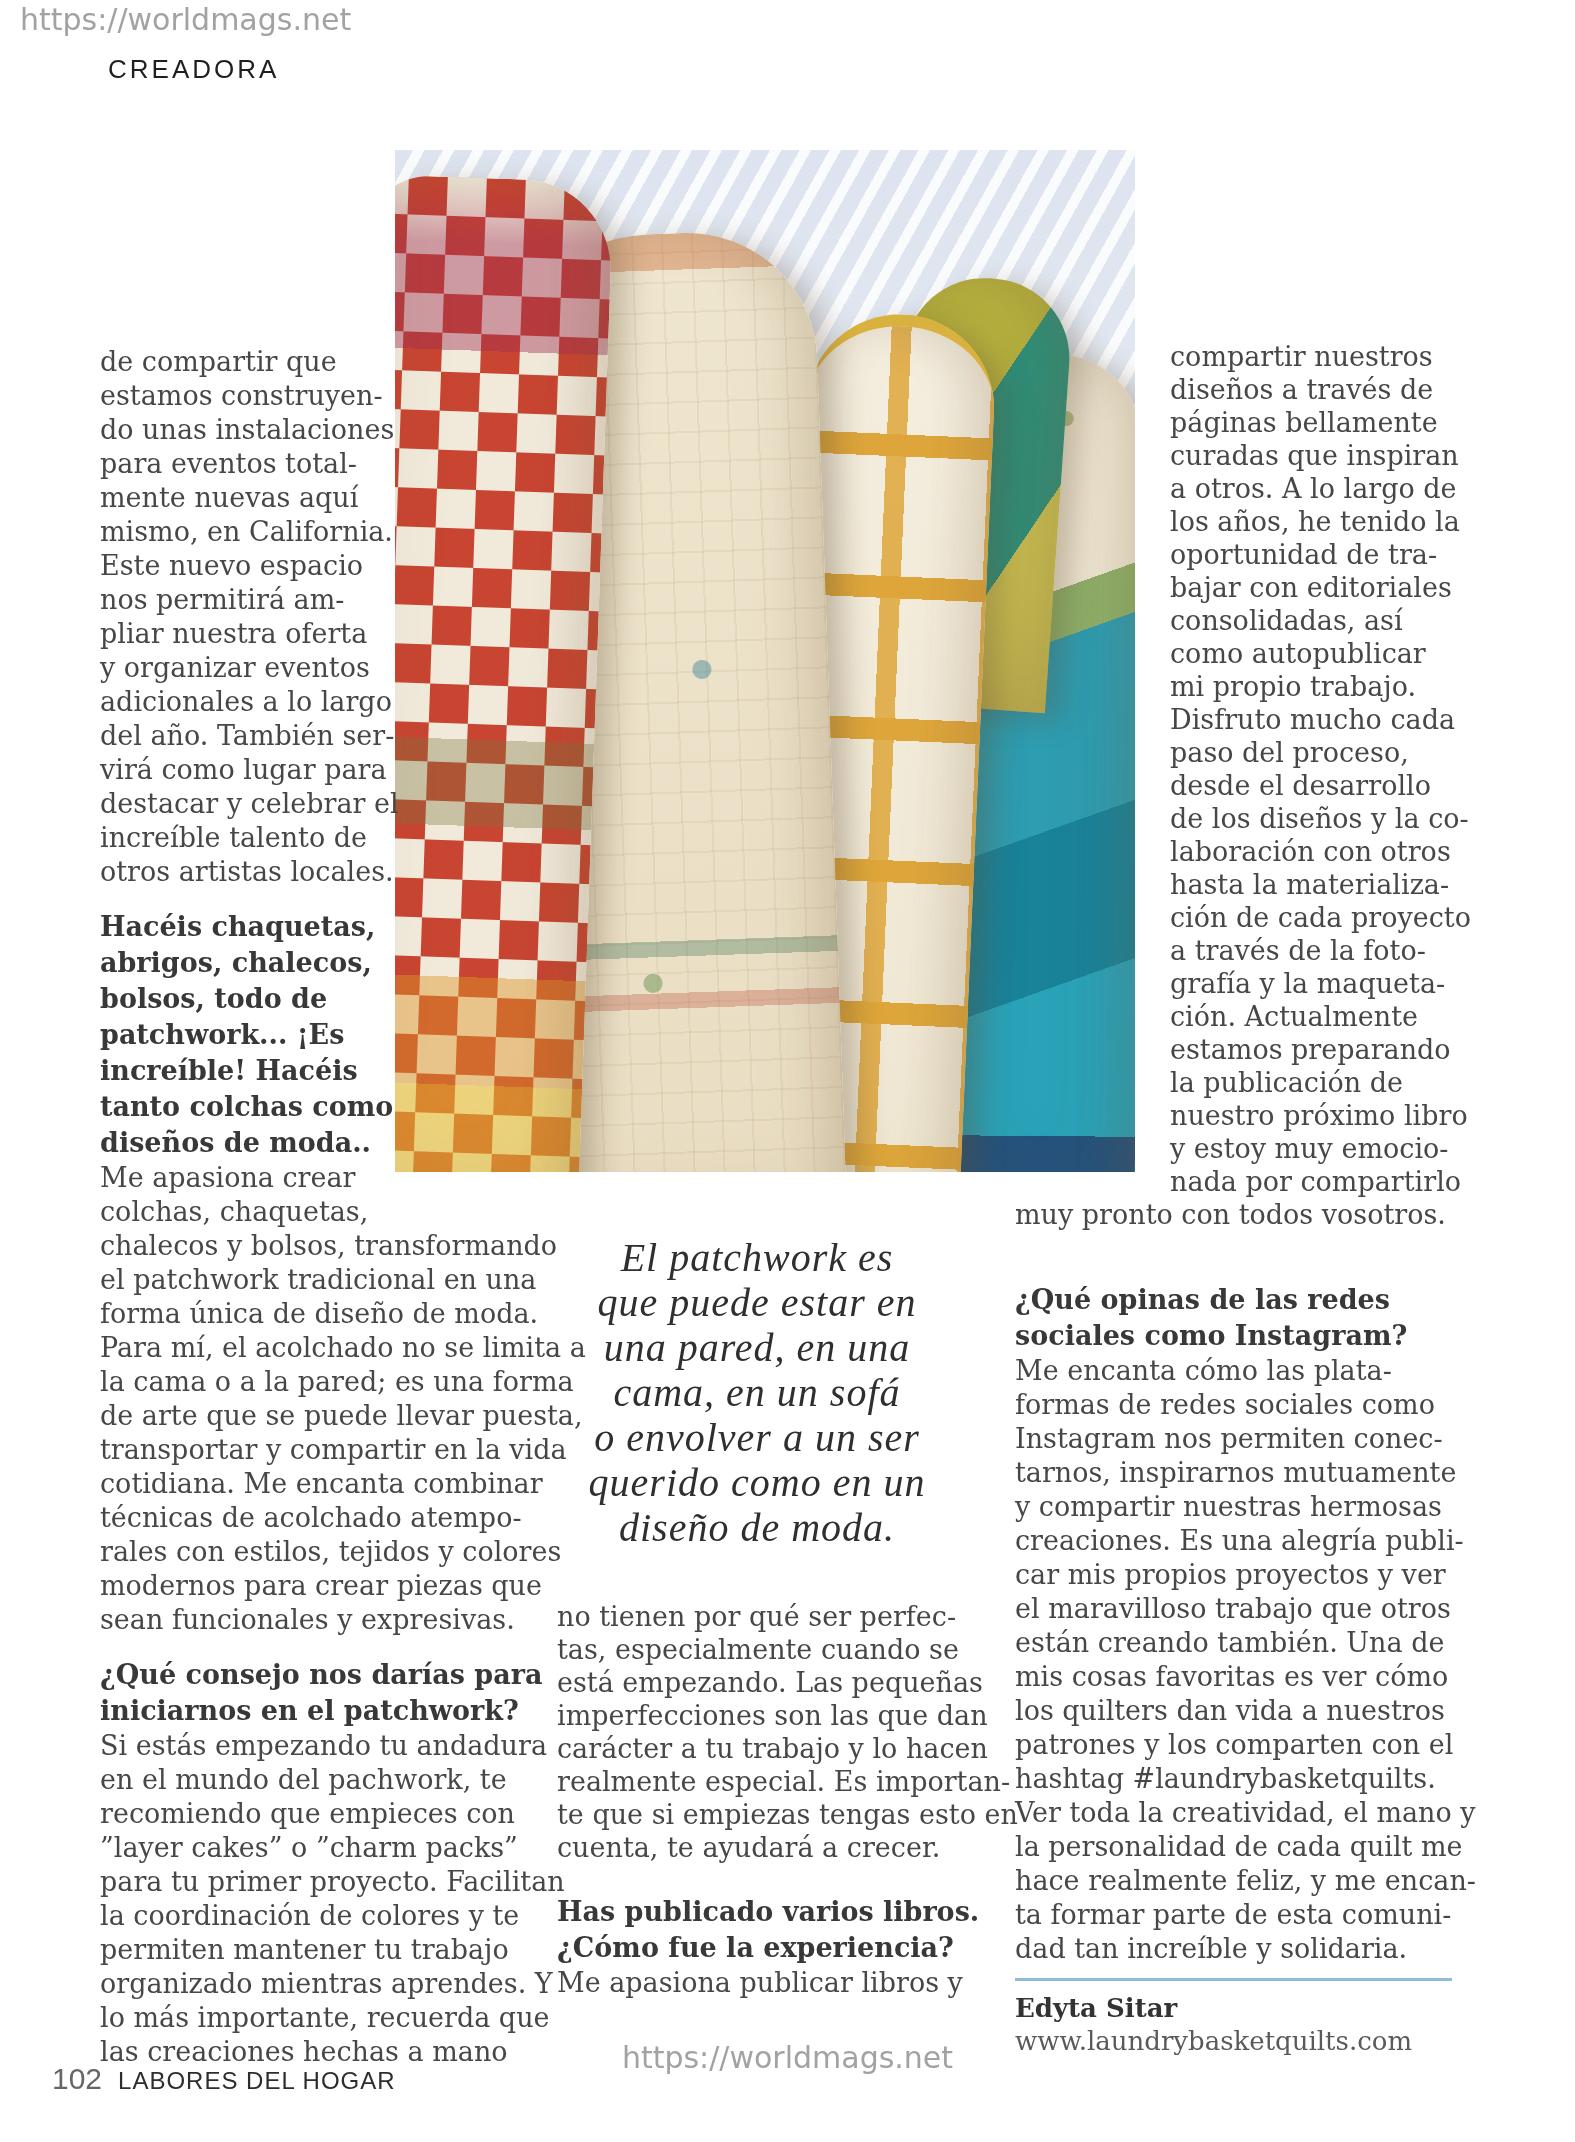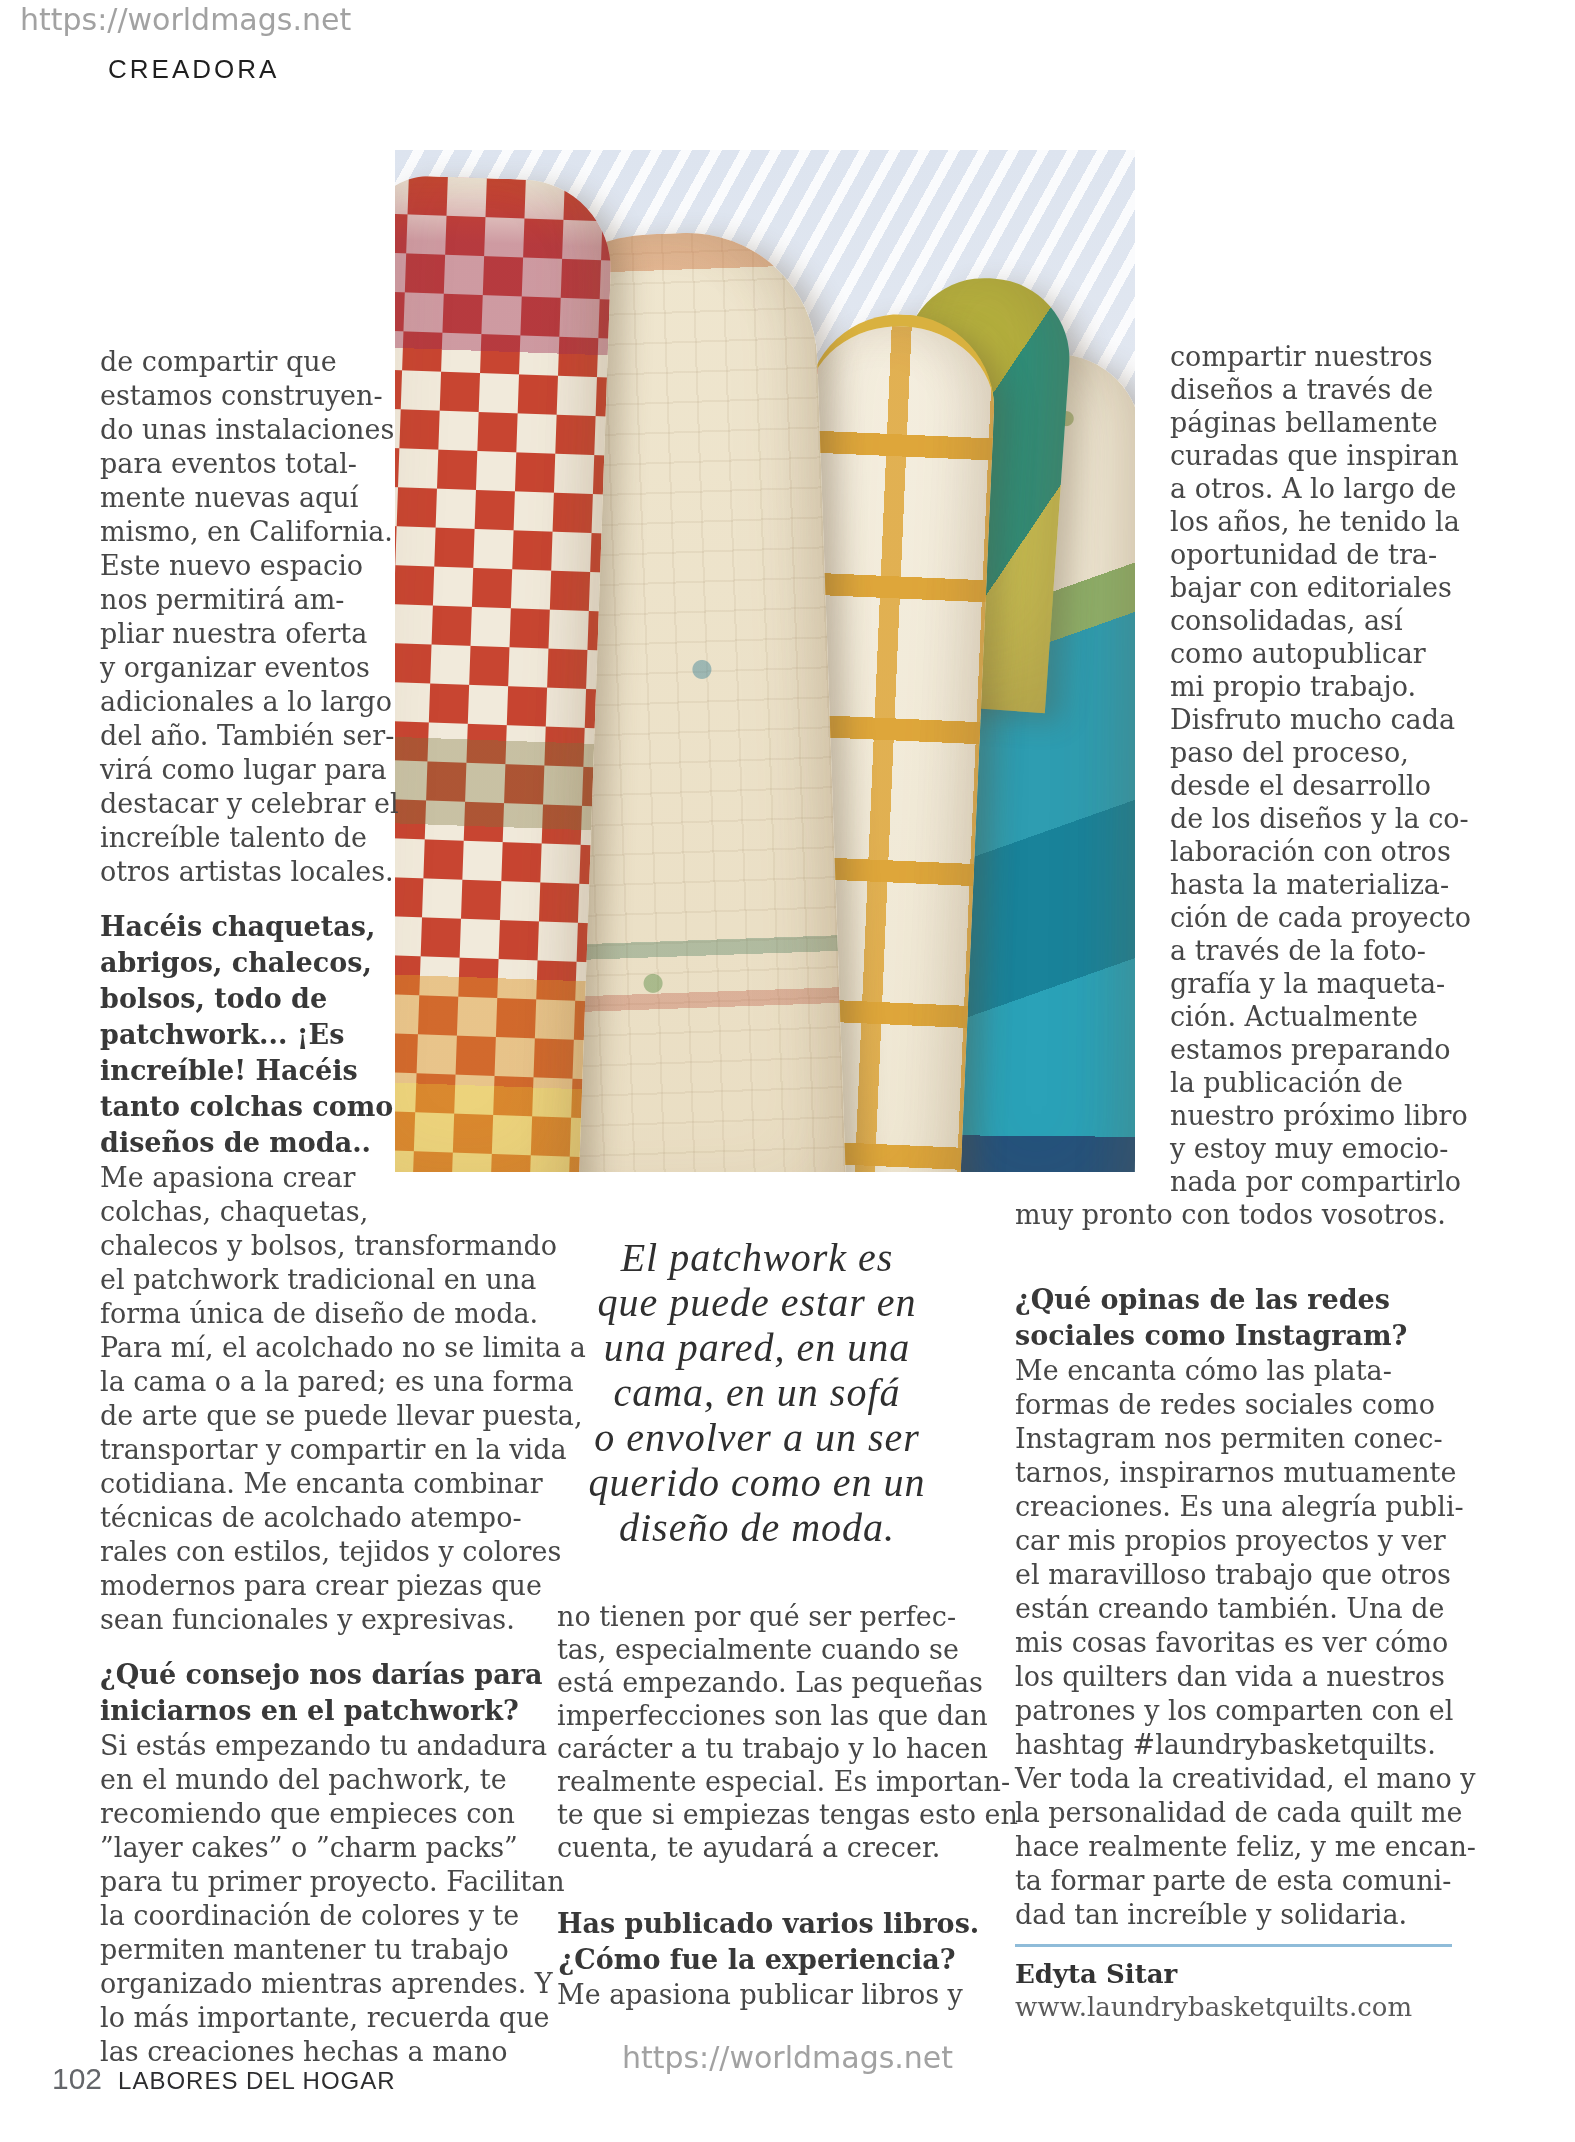--- a/index.html
+++ b/index.html
@@ -59,21 +59,21 @@
       repeating-radial-gradient(circle at 50% 20%, rgba(165,140,105,.18) 0 2px, rgba(0,0,0,0) 2px 16px),
       linear-gradient(#ece3ce,#e6dcc4);}
 
   
   .col{position:absolute;}
   .para{font-size:27px;line-height:34px;color:#474747;}
   .para .ln{white-space:nowrap;}
   .head{font-weight:700;color:#383838;line-height:36px;}
   .gap{margin-top:20px;}
   .gap-lg{margin-top:50px;}
-  .gap-md{margin-top:42px;text-align:center;}
+  .gap-md{margin-top:30px;}
 
   #col-left{left:100px;top:345px;width:480px;}
   #col-mid{left:557px;top:1235px;width:400px;}
   #col-right{left:1015px;top:340px;width:437px;}
   #right-p1{padding-left:155px;line-height:33px;}
   .quote{font-family:"Liberation Serif",serif;font-style:italic;font-size:40px;line-height:45px;
          text-align:center;color:#2f2f2f;letter-spacing:1px;}
   .mid-p1{margin-top:50px;line-height:33px;}
 
   .author-rule{height:3px;background:#8fbcd9;margin:12px 0 10px 0;width:100%;}
@@ -228,20 +228,21 @@
       </div>
     <div class="para head gap-lg">
         <div class="ln">¿Qué opinas de las redes</div>
         <div class="ln">sociales como Instagram?</div>
       </div>
     <div class="para">
         <div class="ln">Me encanta cómo las plata-</div>
         <div class="ln">formas de redes sociales como</div>
         <div class="ln">Instagram nos permiten conec-</div>
         <div class="ln">tarnos, inspirarnos mutuamente</div>
+        <div class="ln">y compartir nuestras hermosas</div>
         <div class="ln">creaciones. Es una alegría publi-</div>
         <div class="ln">car mis propios proyectos y ver</div>
         <div class="ln">el maravilloso trabajo que otros</div>
         <div class="ln">están creando también. Una de</div>
         <div class="ln">mis cosas favoritas es ver cómo</div>
         <div class="ln">los quilters dan vida a nuestros</div>
         <div class="ln">patrones y los comparten con el</div>
         <div class="ln">hashtag #laundrybasketquilts.</div>
         <div class="ln">Ver toda la creatividad, el mano y</div>
         <div class="ln">la personalidad de cada quilt me</div>

